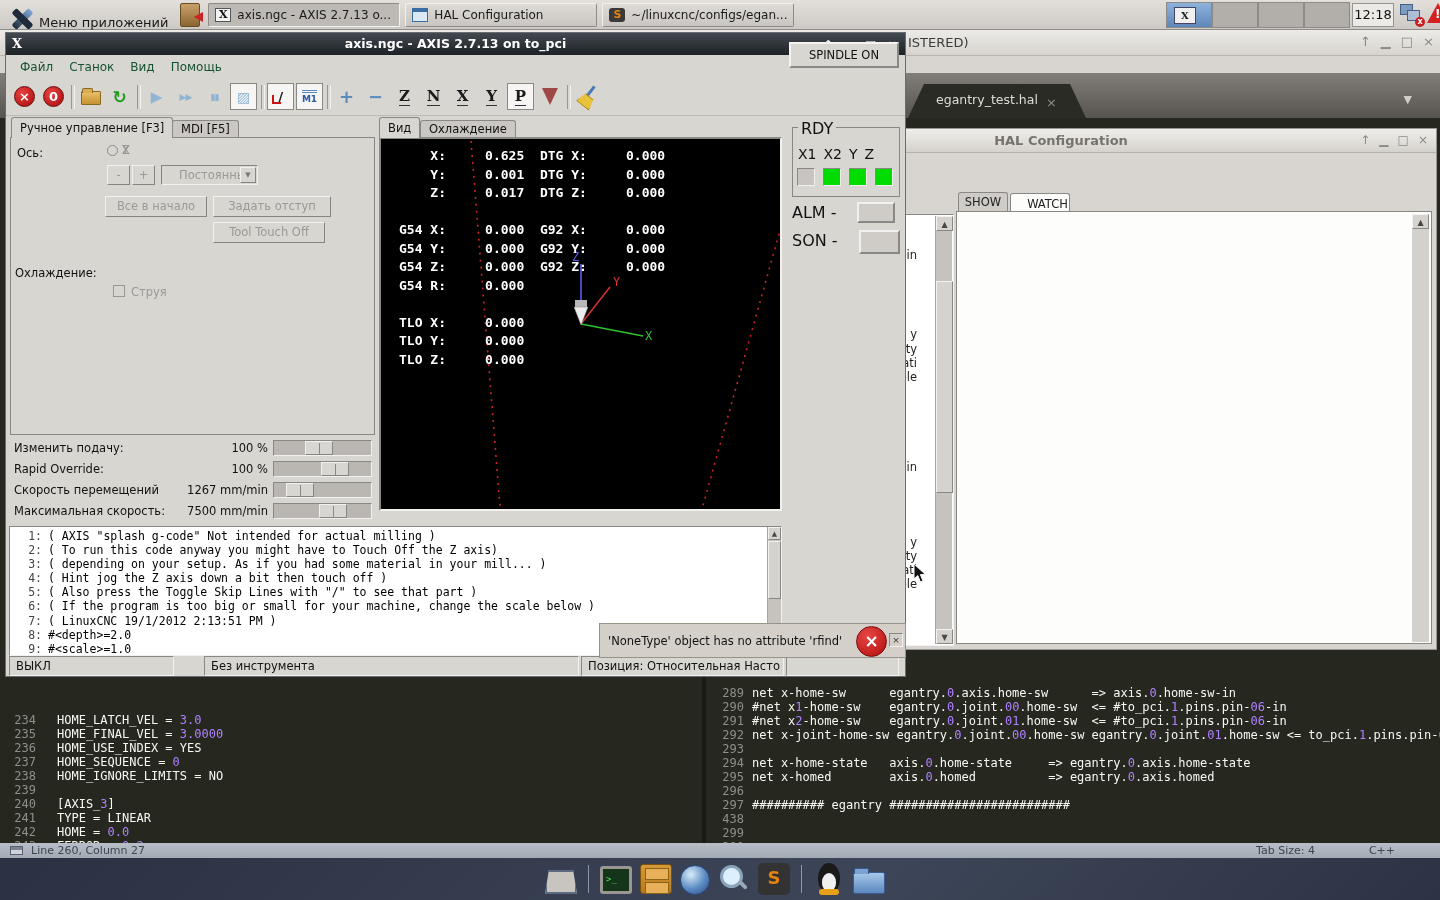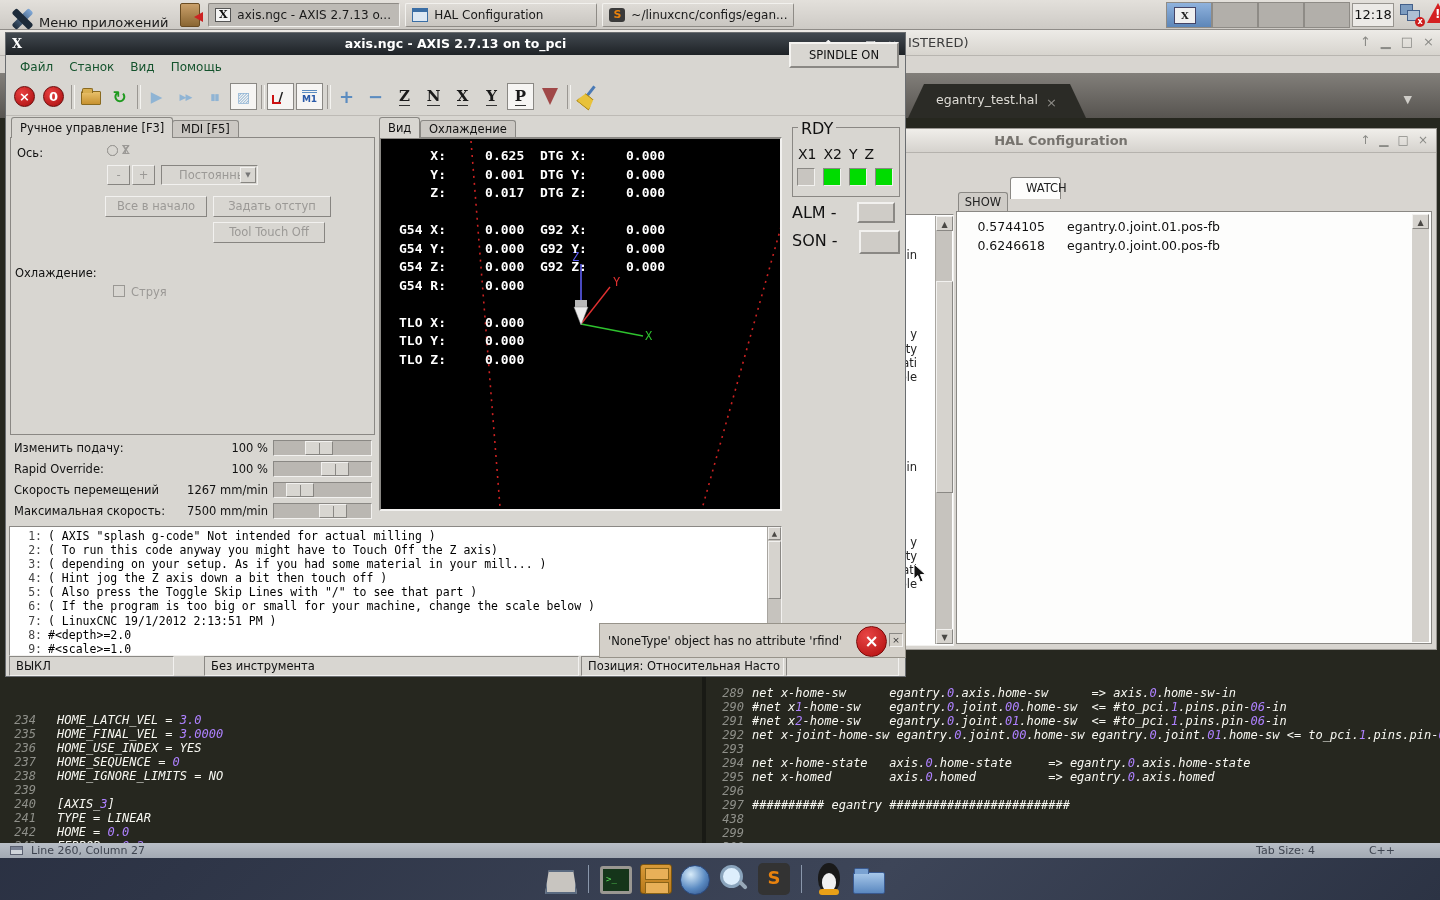--- a/index.html
+++ b/index.html
@@ -55,21 +55,21 @@
   .st-title-frag { position:absolute; left:908px; top:5px; font-size:13px; color:#3c3c3c; }
   .st-controls { position:absolute; right:6px; top:4px; display:flex; gap:10px; color:#8a8a86; font-size:13px; }
   .st-strip { position:absolute; left:0; top:26px; width:100%; height:17px; background:#d8d5d0; }
   .st-tabbar { position:absolute; left:0; top:43px; width:100%; height:45px; background:linear-gradient(#827f7a,#575450); }
   .st-tab { position:absolute; left:908px; bottom:0; width:178px; height:34px; background:#2b2b26;
             clip-path:polygon(0 100%, 16px 0, calc(100% - 16px) 0, 100% 100%);
             color:#dedcd6; font-size:12.5px; line-height:32px; padding-left:28px; }
   .st-tab-close { position:absolute; left:1046px; bottom:9px; color:#8f8d88; font-size:13px; line-height:1; }
   .st-tab-drop { position:absolute; right:28px; bottom:12px; color:#cfcdc8; font-size:11px; }
   .st-editor { position:absolute; left:0; top:88px; width:1440px; height:725px; background:#26271f; overflow:hidden; }
-  .ed-row { height:14px; line-height:14px; font-family:"DejaVu Sans Mono",monospace; font-size:12px; white-space:pre; display:flex;font-style:italic; }
+  .ed-row { height:14px; line-height:14px; font-family:"DejaVu Sans Mono",monospace; font-size:12px; white-space:pre; display:flex; }
   .ed-n { width:36px; text-align:right; color:#8f908a; flex:0 0 auto; }
   .pane-left .ed-t { margin-left:21px; }
   .pane-right .ed-t { margin-left:8px; }
   .ed-t { color:#f8f8f2; }
   .ed-t .num { color:#ae81ff; }
   .pane-left { position:absolute; left:0; top:595px; width:700px; }
   .pane-right { position:absolute; left:708px; top:568px; width:732px; overflow:hidden; }
   .pane-div { position:absolute; left:702px; top:0; width:4px; height:725px; background:#191a15; }
   .st-status { position:absolute; left:0; top:813px; width:100%; height:15px; background:linear-gradient(#b9bfc7,#a2a9b3);
                font-size:11px; color:#3e4450; display:flex; align-items:center; }
@@ -93,21 +93,21 @@
   .halfrag:nth-child(10){top:362px}
   .hal-vsb { position:absolute; right:1px; top:1px; width:17px; height:428px; background:#c6c3be; border-left:1px solid #a8a5a0; }
   .sb-arrow { width:17px; height:15px; font-size:8px; text-align:center; line-height:15px; color:#4a4845;
               background:#d6d3ce; border:1px solid; border-color:#f2f1ef #8a8884 #8a8884 #f2f1ef; }
   .sb-arrow.bottom { position:absolute; bottom:0; }
   .hal-thumb { position:absolute; top:65px; left:0; width:17px; height:212px; background:#d6d3ce;
                border:1px solid; border-color:#f2f1ef #8a8884 #8a8884 #f2f1ef; }
   .hal-tab { position:absolute; font-size:11.5px; color:#222; text-align:center;
              background:#cfccc7; border:1px solid #8a8884; border-bottom:none; border-radius:3px 3px 0 0; }
   .hal-tab.show { left:272px; top:63px; width:50px; height:19px; line-height:18px; }
-  .hal-tab.watch { left:324px; top:48px; width:51px; height:22px; line-height:21px; background:#fdfdfc; font-weight:normal;padding-left:15px; }
+  .hal-tab.watch { left:324px; top:64px; width:60px; height:22px; line-height:21px; background:#fdfdfc; font-weight:normal;padding-left:15px; }
   .hal-watch { position:absolute; left:270px; top:82px; width:476px; height:433px; background:#fdfdfc;
                border:1px solid #8a8884; }
   .watch-row { display:flex; height:19px; align-items:center; font-size:12.5px; color:#111; }
   .watch-rows { padding-top:5px; }
   .wv { width:88px; text-align:right; flex:0 0 auto; }
   .wp { margin-left:22px; }
   .hal-wsb { position:absolute; right:2px; top:2px; width:17px; height:428px; background:#d4d1cc; }
 
   
   #axiswin { position:absolute; left:5px; top:32px; width:901px; height:645px; z-index:3;
@@ -401,31 +401,20 @@
         </div>
       <div class="hal-vsb">
         <div class="sb-arrow">▲</div>
         <div class="hal-thumb"></div>
         <div class="sb-arrow bottom">▼</div>
       </div>
     </div>
     <div class="hal-tab show">SHOW</div>
     <div class="hal-tab watch">WATCH</div>
     <div class="hal-watch">
-      <div class="watch-rows">
-
-      <div class="watch-row">
-          <span class="wv">0.5744105</span>
-          <span class="wp">egantry.0.joint.01.pos-fb</span>
-        </div>
-          <div class="watch-row">
-          <span class="wv">0.6246618</span>
-          <span class="wp">egantry.0.joint.00.pos-fb</span>
-        </div>
-        </div>
       <div class="hal-wsb">
         <div class="sb-arrow">▲</div>
       </div>
     </div>
   </div>
 
   <div id="axiswin">
     <div class="ax-titlebar">
       <span class="ax-ticon">X</span>
       <div class="ax-title">axis.ngc - AXIS 2.7.13 on to_pci</div>

